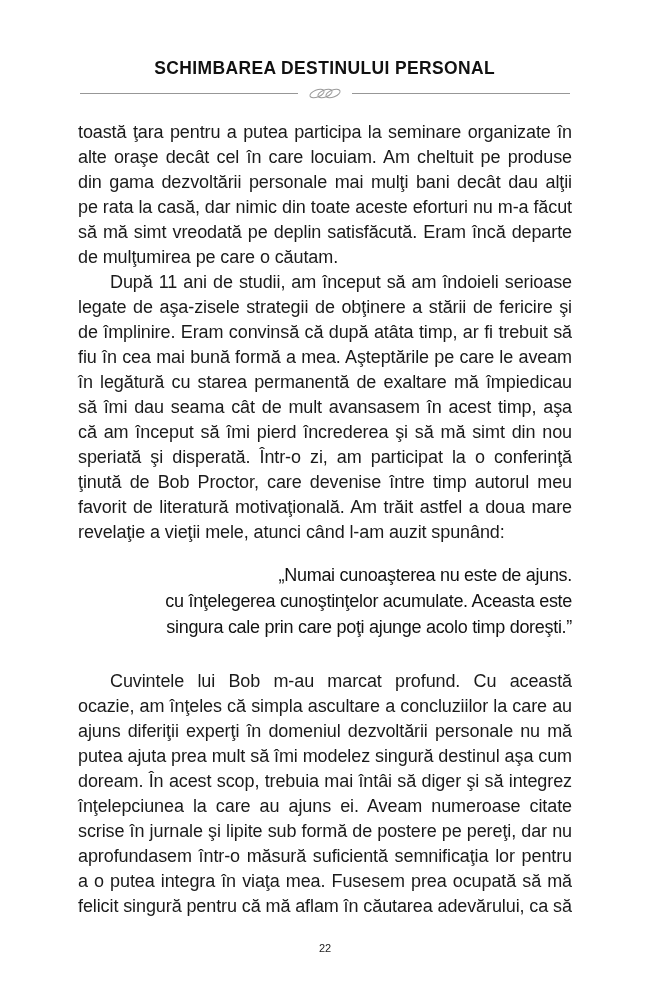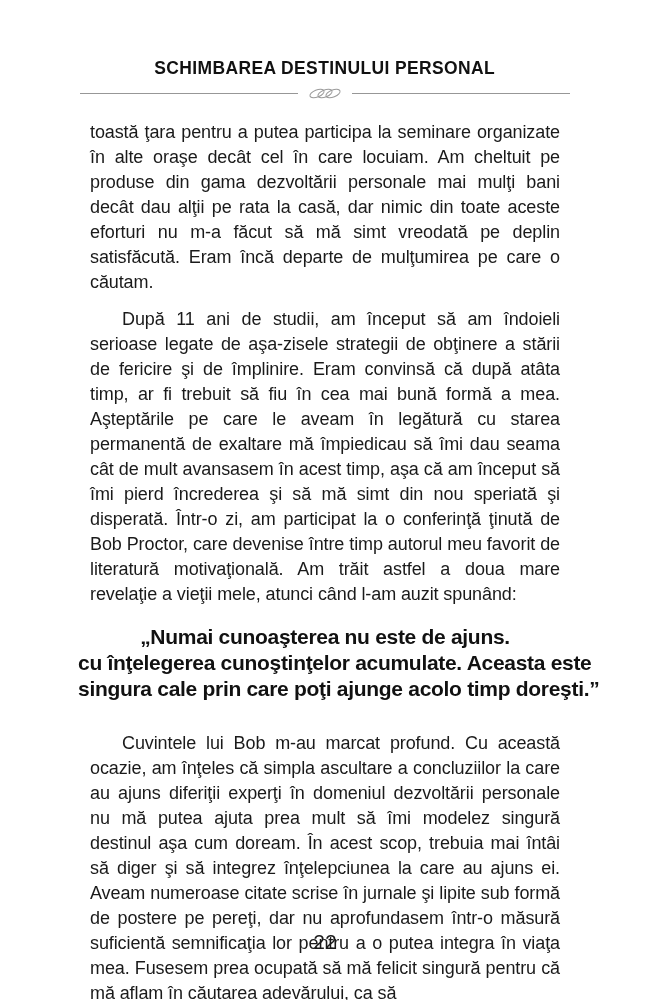--- a/index.html
+++ b/index.html
@@ -54,44 +54,44 @@
     line-height: 0;
   }
   .body-text {
     margin: 19px 78px 0 78px;
     font-size: 18px;
     line-height: 25px;
     text-align: justify;
     letter-spacing: -0.1px;
   }
   .para {
-    margin: 12px;
+    margin: 0;
   }
   .para.indented {
     text-indent: 32px;
   }
   .quote-block {
     margin: 17px 0 29px 0;
-    text-align: center;
-    font-weight: 700;
-    font-size: 21px;
+    text-align: right;
+    font-weight: 400;
+    font-size: 18px;
     line-height: 26px;
     letter-spacing: -0.3px;
     color: #111111;
   }
   .quote-line {
     white-space: nowrap;
   }
   .page-number {
     position: absolute;
     left: 0;
     right: 0;
     bottom: 46px;
     text-align: center;
-    font-size: 21px;
+    font-size: 11px;
     color: #1a1a1a;
   }
 </style>
 </head>
 <body>
 
 <div class="page">
 
   <div class="header">
     <span class="header-title">SCHIMBAREA DESTINULUI PERSONAL</span>

